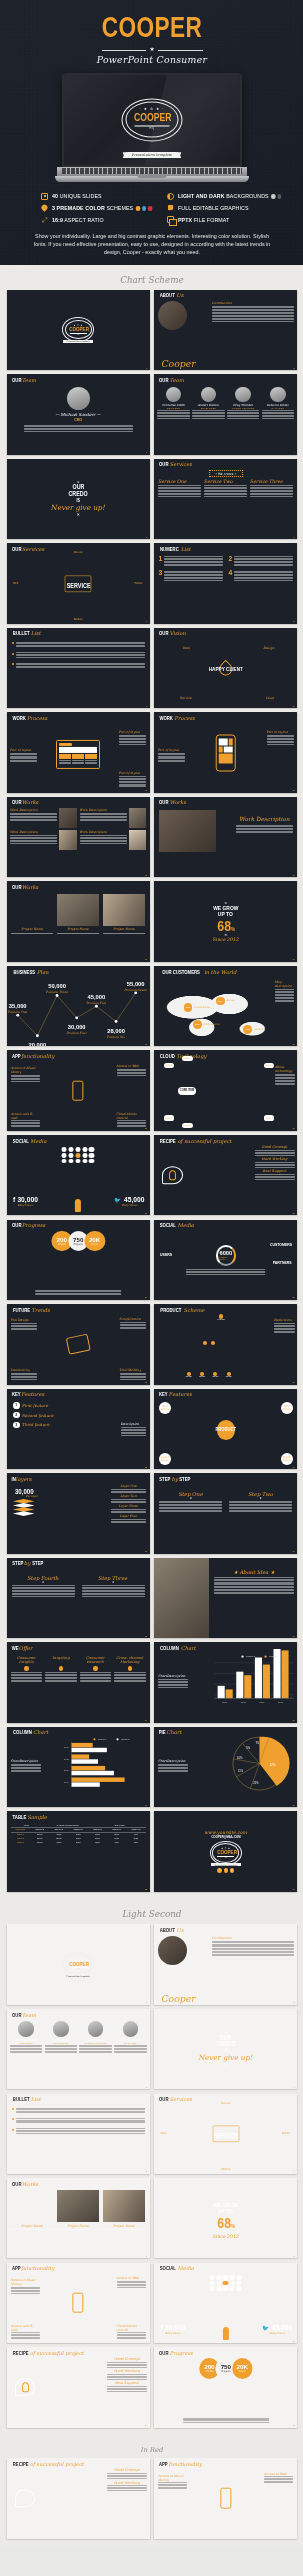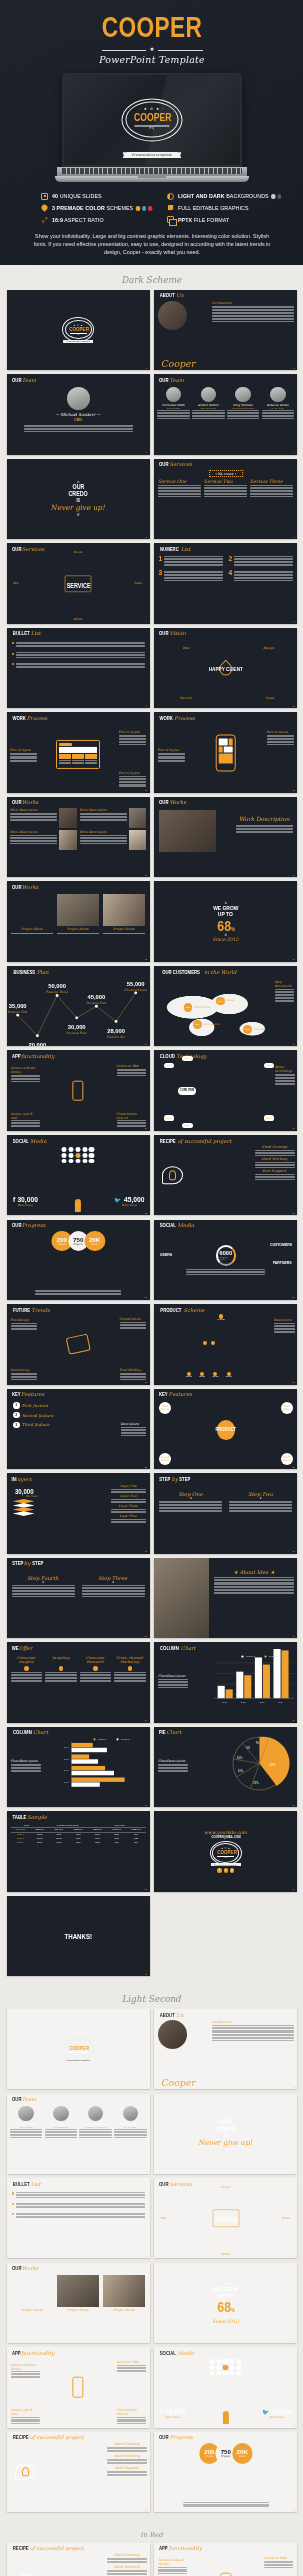--- a/index.html
+++ b/index.html
@@ -116,21 +116,21 @@
 
 <div class="page">
 
   <div class="hero">
     <div class="brand">COOPER</div>
     <div class="brand-rule">
       <div class="ln"></div>
       <div class="star">★</div>
       <div class="ln"></div>
     </div>
-    <div class="brand-sub">PowerPoint Template</div>
+    <div class="brand-sub">PowerPoint Consumer</div>
 
     <div class="laptop">
       <div class="lid">
         <div class="screen"></div>
         <div class="badge">
           <div class="ring">
               <div class="ring2">
             <div class="crownrow">· ★ ♔ ★ ·</div>
             <div class="bname">COOPER</div>
             <div class="bline"></div>
@@ -174,21 +174,21 @@
         </div>
         <div class="feat">
           <div class="ico files"></div>
           <div class="txt"><b>PPTX</b><span> FILE FORMAT</span></div>
         </div>
       </div>
     <div class="desc">Show your individuality. Large and big contrast graphic elements. Interesting color solution. Stylish fonts. If you need effective presentation, easy to use, designed in according with the latest trends in design, Cooper - exactly what you need.</div>
   </div>
 
   <div class="band">
-    <div class="band-title">Dark Scheme</div>
+    <div class="band-title">Chart Scheme</div>
     <div class="grid" id="darkgrid">
         <div class="slide">
           <div class="center">
       <div class="sbadge">
               <div class="ring">
                 <div class="ring2">
         <div class="crownrow">· ★ ♔ ★ ·</div>
         <div class="bname">COOPER</div>
         <div class="bline"></div>
         <div class="hq">HQ</div>
@@ -1403,26 +1403,20 @@
             </div>
       <div class="sribbon">Presentation template</div>
       <div style="display:flex;gap:1.5px;margin-top:2.1px">
         <div style="width:4.6px;height:4.6px;border-radius:50%;background:#f0a02f;color:#fff;font-size:2.6px;display:flex;align-items:center;justify-content:center">f</div>
               <div style="width:4.6px;height:4.6px;border-radius:50%;background:#f0a02f;color:#fff;font-size:2.6px;display:flex;align-items:center;justify-content:center">t</div>
               <div style="width:4.6px;height:4.6px;border-radius:50%;background:#f0a02f;color:#fff;font-size:2.6px;display:flex;align-items:center;justify-content:center">p</div>
             </div>
           </div>
           <div class="pnum">39</div>
         </div>
-        <div class="slide">
-          <div class="center">
-      <div style="color:#fff;font-weight:bold;font-size:7.7px;transform:scaleX(.8)">THANKS!</div>
-          </div>
-          <div class="pnum">40</div>
-        </div>
       </div>
   </div>
 
   <div class="band">
     <div class="band-title">Light Second</div>
     <div class="grid" id="lightgrid">
         <div class="slide light">
           <div class="center">
       <div class="sbadge">
               <div class="ring">

